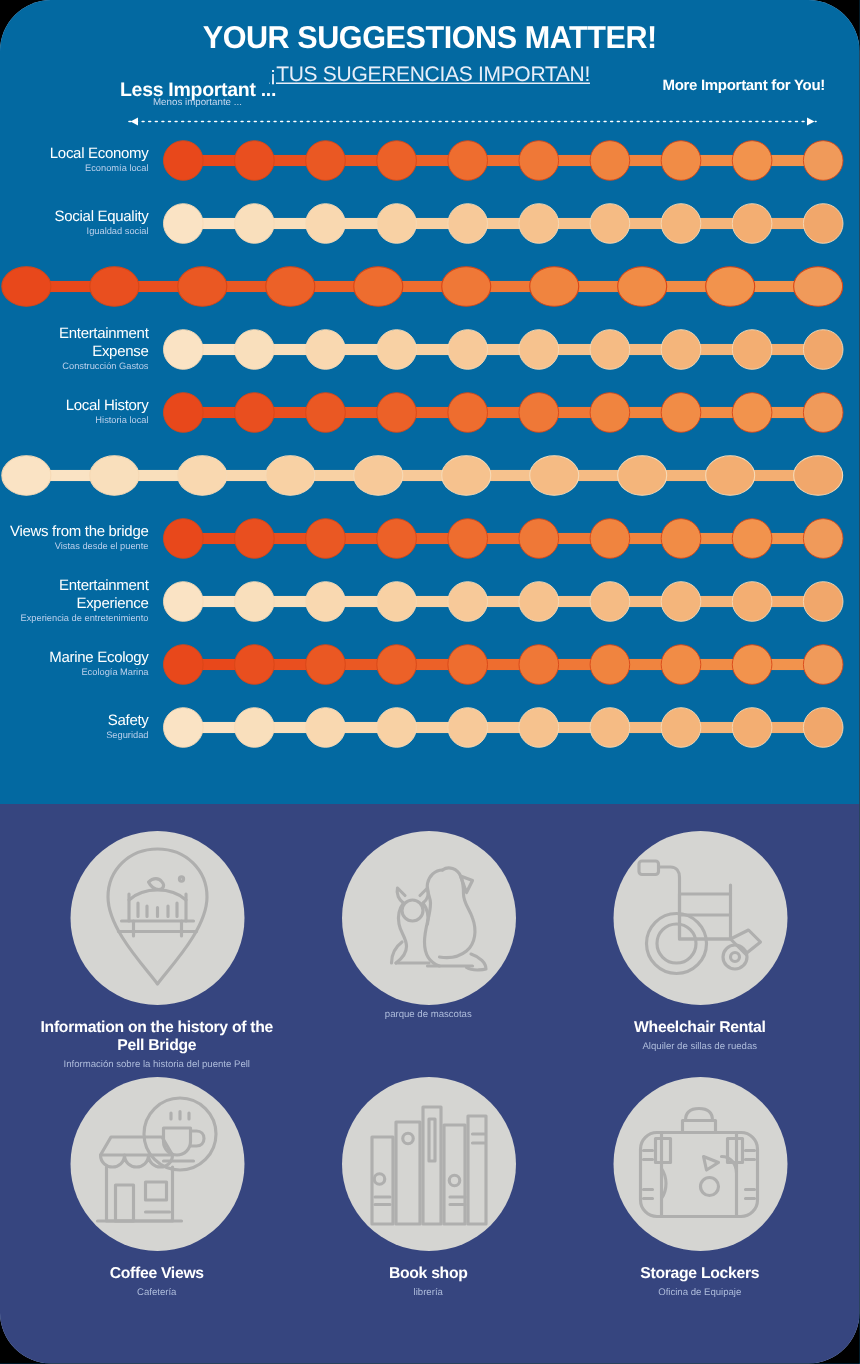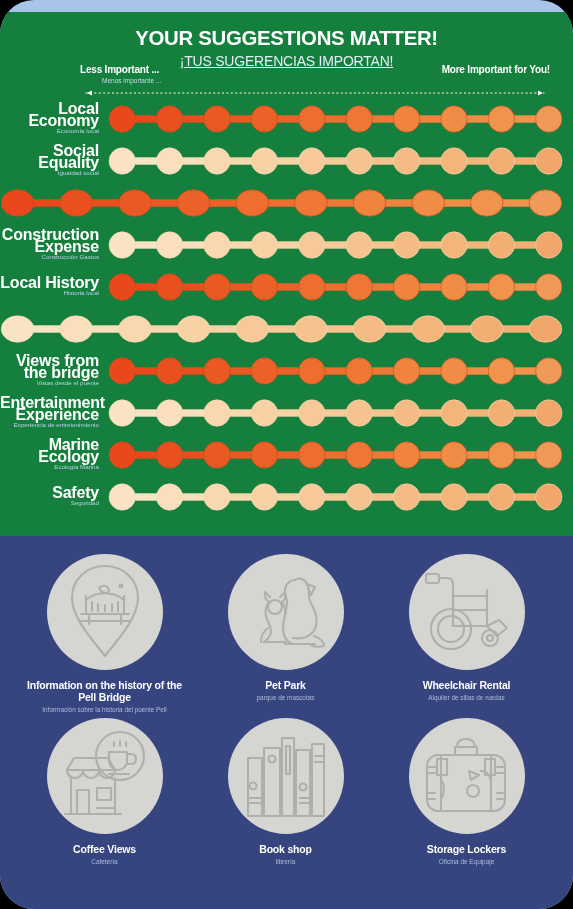--- a/index.html
+++ b/index.html
@@ -12,22 +12,22 @@
   #poster {
     position:relative;
     width:573px; height:909px;
     border-radius:34px;
     overflow:hidden;
     background:#A9C4E9;
   }
 
   
   #top-section {
-    position:absolute; left:0; top:12px; width:573px; height:536px;
-    background:#15803d;
+    position:absolute; left:0; top:0; width:573px; height:536px;
+    background:#0369a1;
   }
   #title-block { text-align:center; padding-top:14px; }
   #main-title {
     color:#FFFFFF;
     font-size:21px;
     font-weight:bold;
     letter-spacing:-0.3px;
     font-stretch:condensed;
     transform:scaleX(0.97);
   }
@@ -38,21 +38,21 @@
     margin-top:3px;
     text-decoration:underline;
   }
 
   
   #scale-head {
     position:absolute; left:80px; top:52px; width:470px; height:34px;
   }
   #less-label {
     position:absolute; left:0; top:0;
-    color:#FFFFFF; font-size:10px; font-weight:bold;
+    color:#FFFFFF; font-size:13px; font-weight:bold;
     letter-spacing:-0.2px;
   }
   #less-label-es {
     position:absolute; left:22px; top:13px;
     color:#C7D8EF; font-size:6.5px;
   }
   #more-label {
     position:absolute; right:0; top:0;
     color:#FFFFFF; font-size:10px; font-weight:bold;
     letter-spacing:-0.2px;
@@ -71,22 +71,22 @@
   }
   .row-label {
     width:108px;
     padding-right:9px;
     text-align:right;
     flex:0 0 108px;
   }
   .row-label .en {
     display:block;
     color:#FFFFFF;
-    font-size:16px;
-    font-weight:bold;
+    font-size:10px;
+    font-weight:normal;
     line-height:11.5px;
     letter-spacing:-0.2px;
   }
   .row-label .es {
     display:block;
     color:#BBD0EC;
     font-size:6.2px;
     line-height:8px;
     margin-top:1px;
   }
@@ -242,21 +242,21 @@
               <circle cx="251.20000000000002" cy="17" r="13.2" fill="#EF7837" stroke="#D84617" stroke-width="0.6"></circle>
               <circle cx="298.6" cy="17" r="13.2" fill="#F0843F" stroke="#D84617" stroke-width="0.6"></circle>
               <circle cx="346.00000000000006" cy="17" r="13.2" fill="#F18C46" stroke="#D84617" stroke-width="0.6"></circle>
               <circle cx="393.40000000000003" cy="17" r="13.2" fill="#F2934D" stroke="#D84617" stroke-width="0.6"></circle>
               <circle cx="440.8" cy="17" r="13.2" fill="#F09A5A" stroke="#D84617" stroke-width="0.6"></circle>
             </svg>
           </div>
         </div>
         <div class="row">
           <div class="row-label">
-            <span class="en">Construction Expense</span>
+            <span class="en">Entertainment Expense</span>
             <span class="es">Construcción Gastos</span>
           </div>
           <div class="beads">
             <svg viewBox="0 0 455 34" preserveAspectRatio="none">
               <rect x="14.2" y="13.3" width="47.400000000000006" height="7.4" fill="#FAE3C4"></rect>
               <rect x="61.60000000000001" y="13.3" width="47.400000000000006" height="7.4" fill="#F9DFBC"></rect>
               <rect x="109.00000000000001" y="13.3" width="47.39999999999999" height="7.4" fill="#F9D8B0"></rect>
               <rect x="156.4" y="13.3" width="47.400000000000006" height="7.4" fill="#F8D1A4"></rect>
               <rect x="203.8" y="13.3" width="47.400000000000006" height="7.4" fill="#F7C999"></rect>
               <rect x="251.20000000000002" y="13.3" width="47.400000000000006" height="7.4" fill="#F6C28E"></rect>
@@ -479,21 +479,20 @@
               <path d="M47 78h30"></path>
               <path d="M31 36c-3-2-5-6-4-10l5 5"></path>
               <path d="M44 36c3-2 4-6 3-10l-5 5"></path>
               <path d="M31 36c-3 4-4 9-3 14c1 6 5 9 5 15c0 5-3 8-7 11"></path>
               <path d="M44 36c3 4 4 9 3 14"></path>
               <circle cx="37" cy="41" r="7"></circle>
               <path d="M26 76h22"></path>
               <path d="M30 62c-4 3-7 8-7 14"></path>
             </svg>
           </div>
-          <div class="amen-en">Pet Park</div>
           <div class="amen-es">parque de mascotas</div>
         </div>
         <div class="amenity">
           <div class="circle">
             <svg width="94" height="92" viewBox="0 0 94 92" fill="none" stroke="#AFAFAE" stroke-width="2.1" stroke-linecap="round" stroke-linejoin="round">
               <rect x="6" y="8" width="13" height="9" rx="2"></rect>
               <path d="M19 12h8c4 0 6 3 6 7v40"></path>
               <path d="M33 30h34v30H33z"></path>
               <path d="M33 44h34"></path>
               <path d="M67 30v-6"></path>

